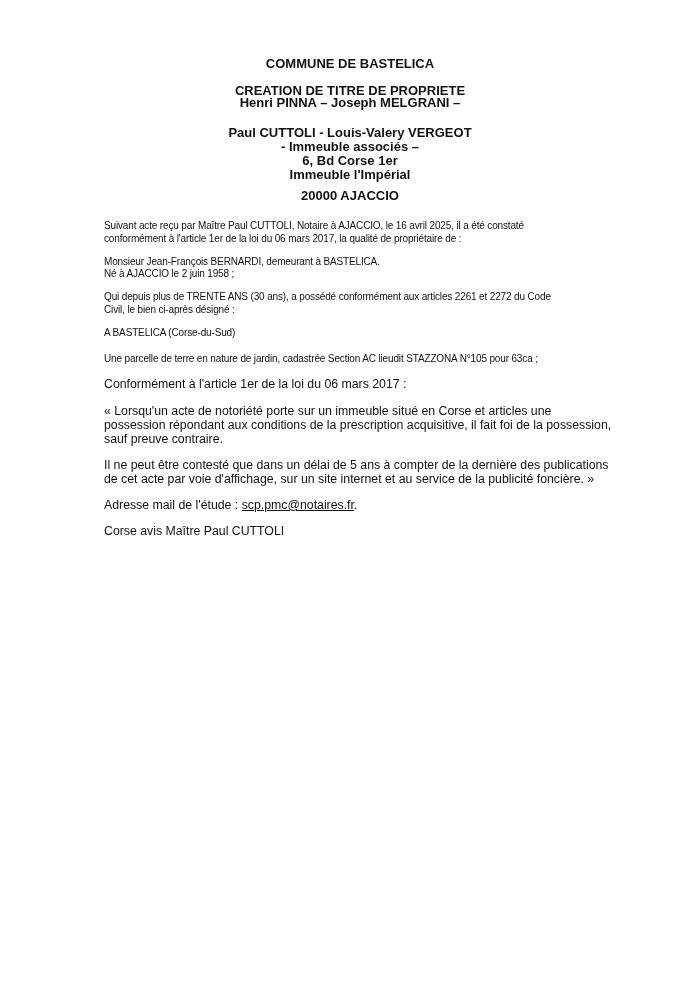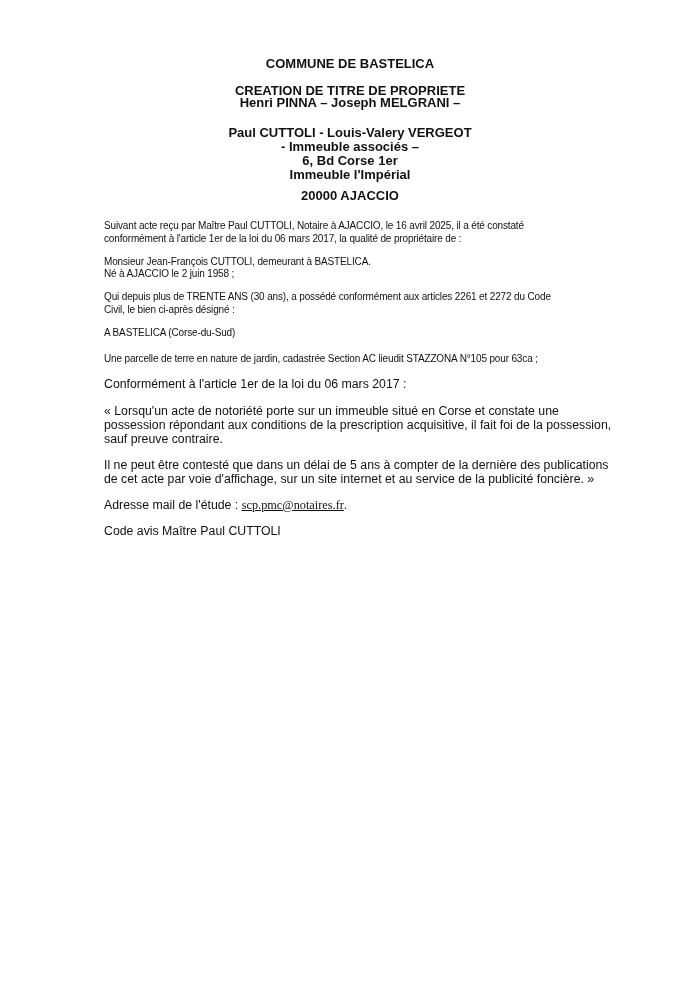--- a/index.html
+++ b/index.html
@@ -3,57 +3,57 @@
 <meta charset="utf-8">
 <style>
   html, body { margin: 0; padding: 0; background: #ffffff; }
   body { width: 700px; height: 988px; position: relative; overflow: hidden;
          font-family: "Liberation Sans", sans-serif; color: #111; }
   .head { position: absolute; left: 0; width: 700px; text-align: center;
           font-weight: bold; font-size: 13px; line-height: 14.5px; }
   .t { position: absolute; left: 104px; white-space: nowrap; }
   .small { font-size: 10px; line-height: 13px; letter-spacing: -0.15px; }
   .big { font-size: 12.3px; line-height: 14.5px; }
-  a.mail { color: #111; text-decoration: underline; font-family: Liberation Serif, serif; }
+  a.mail { color: #111; text-decoration: underline; }
 </style>
 </head>
 <body>
 
 <div>
   <div class="head" style="top:57px">COMMUNE DE BASTELICA</div>
   <div class="head" style="top:84px">CREATION DE TITRE DE PROPRIETE</div>
   <div class="head" style="top:96px">Henri PINNA – Joseph MELGRANI –</div>
   <div class="head" style="top:126px">Paul CUTTOLI - Louis-Valery VERGEOT</div>
   <div class="head" style="top:140px">- Immeuble associés –</div>
   <div class="head" style="top:154px">6, Bd Corse 1er</div>
   <div class="head" style="top:168px">Immeuble l'Impérial</div>
   <div class="head" style="top:189px">20000 AJACCIO</div>
 </div>
 
 <div>
   <div class="t small" style="top:219px">Suivant acte reçu par Maître Paul CUTTOLI, Notaire à AJACCIO, le 16 avril 2025, il a été constaté</div>
   <div class="t small" style="top:232px">conformément à l'article 1er de la loi du 06 mars 2017, la qualité de propriétaire de :</div>
 
-  <div class="t small" style="top:255px">Monsieur Jean-François CUTTOLI, demeurant à BASTELICA.</div>
+  <div class="t small" style="top:255px">Monsieur Jean-François BERNARDI, demeurant à BASTELICA.</div>
   <div class="t small" style="top:267px">Né à AJACCIO le 2 juin 1958 ;</div>
 
   <div class="t small" style="top:290px">Qui depuis plus de TRENTE ANS (30 ans), a possédé conformément aux articles 2261 et 2272 du Code</div>
   <div class="t small" style="top:303px">Civil, le bien ci-après désigné :</div>
 
   <div class="t small" style="top:326px">A BASTELICA (Corse-du-Sud)</div>
 
   <div class="t small" style="top:352px">Une parcelle de terre en nature de jardin, cadastrée Section AC lieudit STAZZONA N°105 pour 63ca ;</div>
 
   <div class="t big" style="top:377px">Conformément à l'article 1er de la loi du 06 mars 2017 :</div>
 
-  <div class="t big" style="top:404px">« Lorsqu'un acte de notoriété porte sur un immeuble situé en Corse et constate une</div>
+  <div class="t big" style="top:404px">« Lorsqu'un acte de notoriété porte sur un immeuble situé en Corse et articles une</div>
   <div class="t big" style="top:418px">possession répondant aux conditions de la prescription acquisitive, il fait foi de la possession,</div>
   <div class="t big" style="top:432px">sauf preuve contraire.</div>
 
   <div class="t big" style="top:458px">Il ne peut être contesté que dans un délai de 5 ans à compter de la dernière des publications</div>
   <div class="t big" style="top:472px">de cet acte par voie d'affichage, sur un site internet et au service de la publicité foncière. »</div>
 
   <div class="t big" style="top:498px">
     <span>Adresse mail de l'étude : </span><a class="mail">scp.pmc@notaires.fr</a><span>.</span>
   </div>
 
-  <div class="t big" style="top:524px">Code avis Maître Paul CUTTOLI</div>
+  <div class="t big" style="top:524px">Corse avis Maître Paul CUTTOLI</div>
 </div>
 
 </body></html>

